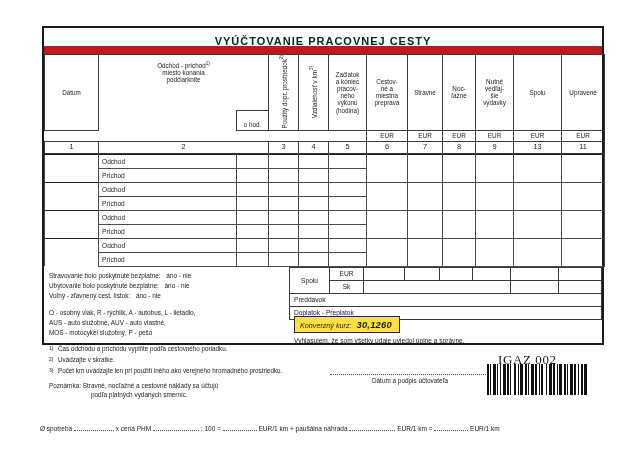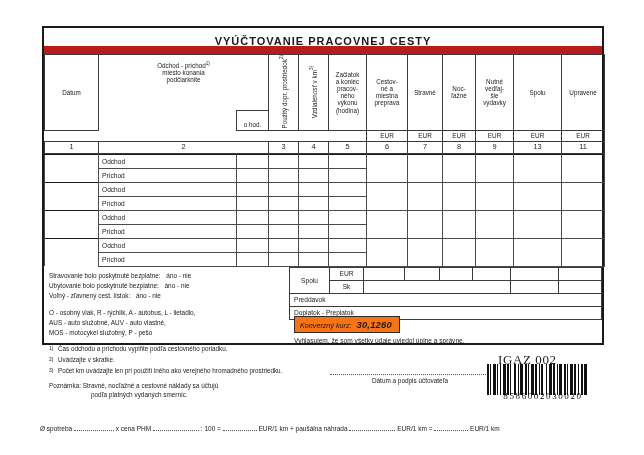--- a/index.html
+++ b/index.html
@@ -90,21 +90,21 @@
   .sumtbl td.lbl{text-align:center;padding:0;}
   .sumtbl td.cur{text-align:center;padding:0;}
   .wide-lbl{font-size:6.6px;}
 
   
   .kurz-box{
     position:absolute;left:294px;top:316px;
     border:1px solid #2a2a2a;
     padding:2px 7px 2px 5px;
     font-size:7.2px;font-style:italic;
-    background:#f97316;white-space:nowrap;
+    background:#fde047;white-space:nowrap;
   }
   .kurz-box .val{font-size:9.4px;font-style:italic;font-weight:bold;margin-left:5px;letter-spacing:0.2px;}
 
   .declare{
     position:absolute;left:294px;top:337px;
     font-size:6.6px;white-space:nowrap;
   }
   .igaz{
     position:absolute;left:498px;top:352px;
     font-size:13px;font-family:"Liberation Serif", serif;letter-spacing:0.6px;
@@ -493,21 +493,20 @@
     <i style="width:3px"></i>
       <i style="width:1px;background:#fff"></i>
       <i style="width:2px"></i>
       <i style="width:2px;background:#fff"></i>
     <i style="width:1px"></i>
       <i style="width:2px;background:#fff"></i>
       <i style="width:2px"></i>
       <i style="width:1px;background:#fff"></i>
     <i style="width:3px"></i>
   </div>
-  <div class="bc-num">8586002030020</div>
 
   <div class="formula">
     <span>Ø spotreba</span>
     <span class="dots d1"></span>
     <span>x cena PHM</span>
     <span class="dots d2"></span>
     <span>: 100 =</span>
     <span class="dots d3"></span>
     <span>EUR/1 km + paušálna náhrada</span>
     <span class="dots d4"></span>

